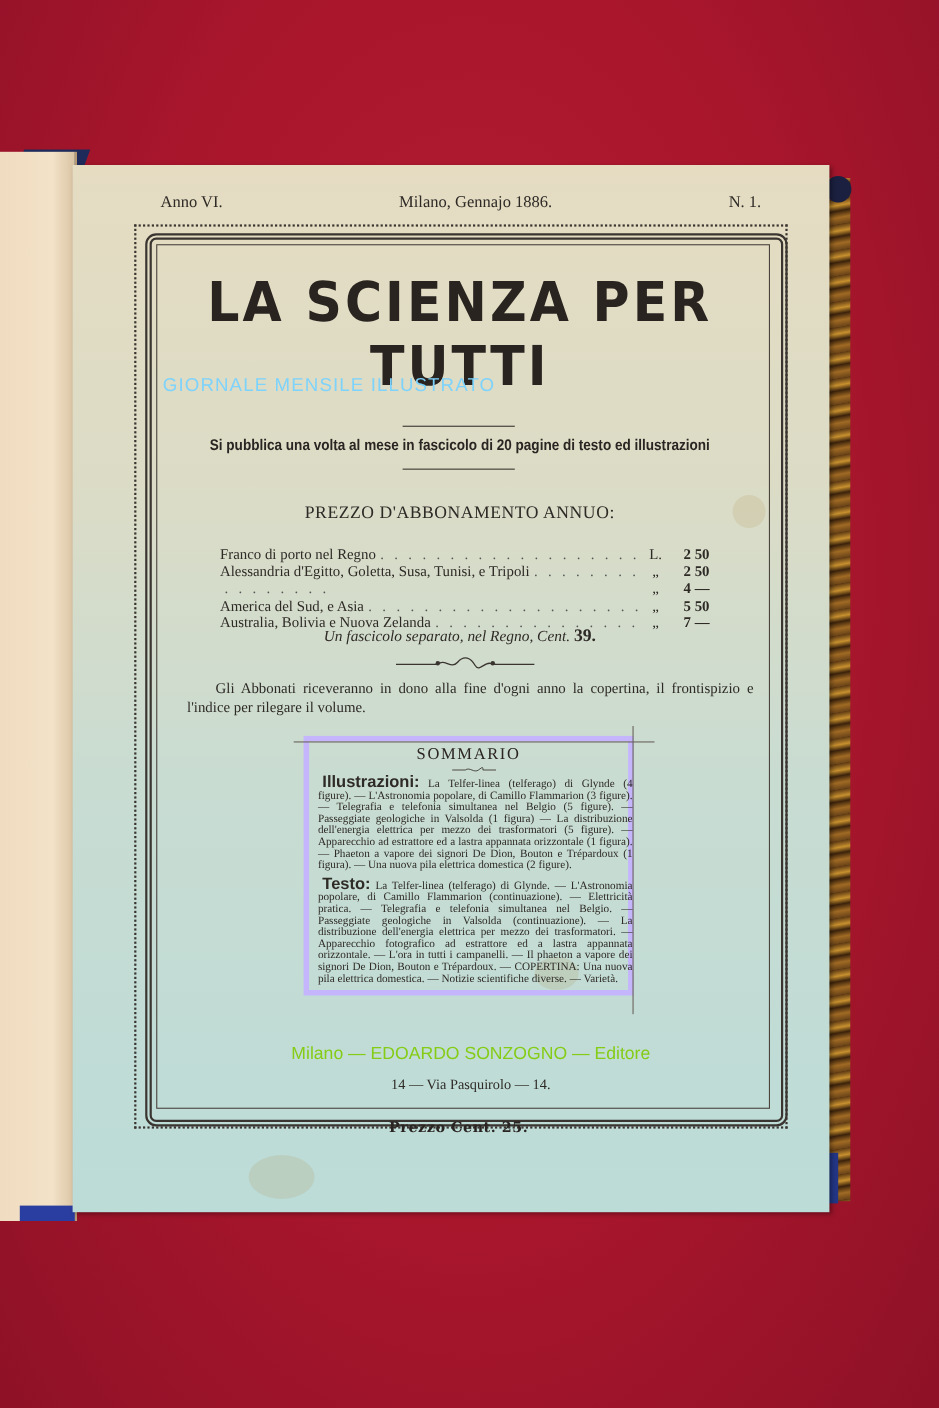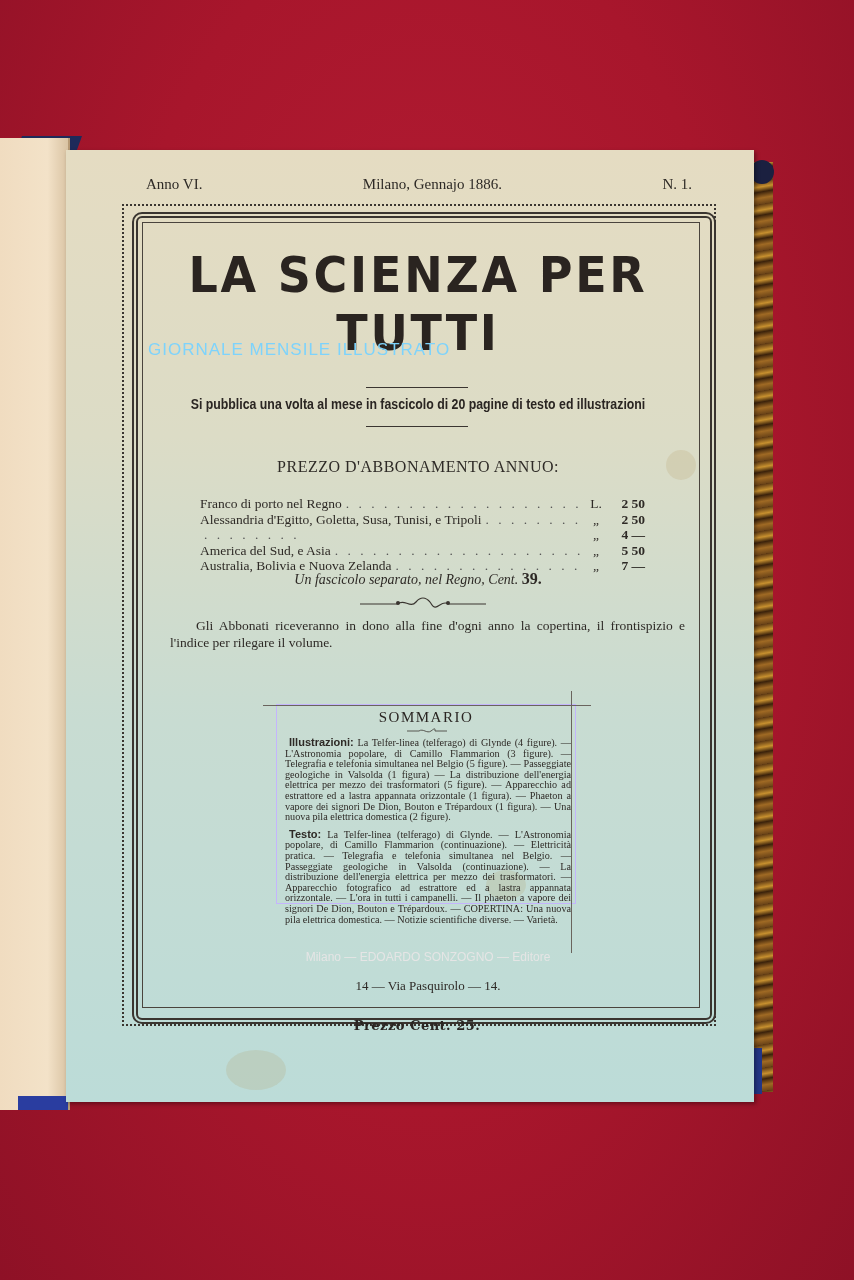--- a/index.html
+++ b/index.html
@@ -83,39 +83,39 @@
     font-family: "Liberation Serif", serif; font-style: italic; font-size: 14px; color: #2e2a26;
   }
   .fascicolo b { font-style: normal; font-size: 16px; }
   .ornament { position: absolute; left: 360px; top: 597px; width: 126px; height: 12px; }
   .abbonati {
     position: absolute; left: 170px; top: 617px; width: 515px;
     font-family: "Liberation Serif", serif; font-size: 13.5px; color: #2e2a26; line-height: 17px;
     text-indent: 26px; text-align: justify;
   }
   .sommario-box {
-    position: absolute; left: 276px; top: 704px; width: 300px; height: 200px;
-    border: 1px solid #c4b5fd; padding: 0; box-sizing: border-box;
+    position: absolute; left: 276px; top: 669px; width: 300px; height: 236px;
+    border: 5px solid #c4b5fd; padding: 0; box-sizing: border-box;
   }
   .sommario-box .corner-line { position: absolute; background: #6a645d; }
   .sommario-title {
     position: absolute; left: 0; top: 4px; width: 100%; text-align: center;
     font-family: "Liberation Serif", serif; font-size: 15px; letter-spacing: 1.5px; color: #2a2522;
   }
   .sommario-orn { position: absolute; left: 130px; top: 23px; width: 40px; height: 6px; }
   .sommario-text {
     position: absolute; left: 8px; top: 32px; width: 286px;
     font-family: "Liberation Serif", serif; font-size: 10.2px; line-height: 10.6px; color: #2e2a26;
     text-align: justify;
   }
   .sommario-text p { margin: 0 0 6px 0; text-indent: 4px; }
-  .sommario-text .lead { font-family: "Liberation Sans", sans-serif; font-weight: bold; font-size: 11px; }
+  .sommario-text .lead { font-family: "Liberation Sans", sans-serif; font-weight: bold; font-size: 15px; }
   .editor {
     position: absolute; left: 148px; top: 950px; width: 560px; text-align: center;
-    font-family: "Liberation Sans", sans-serif; font-size: 12px; color: #e5e5e5;
+    font-family: "Liberation Sans", sans-serif; font-size: 16px; color: #84cc16;
   }
   .address {
     position: absolute; left: 148px; top: 978px; width: 560px; text-align: center;
     font-family: "Liberation Serif", serif; font-size: 13px; color: #2e2a26;
   }
   .price-footer {
     position: absolute; left: 122px; top: 1018px; width: 590px; text-align: center;
     font-family: "DejaVu Serif", serif; font-weight: bold; font-size: 13px; color: #2a2522; letter-spacing: 0.5px;
   }
   .stain { position: absolute; border-radius: 50%; background: rgba(180,150,90,0.18); }

